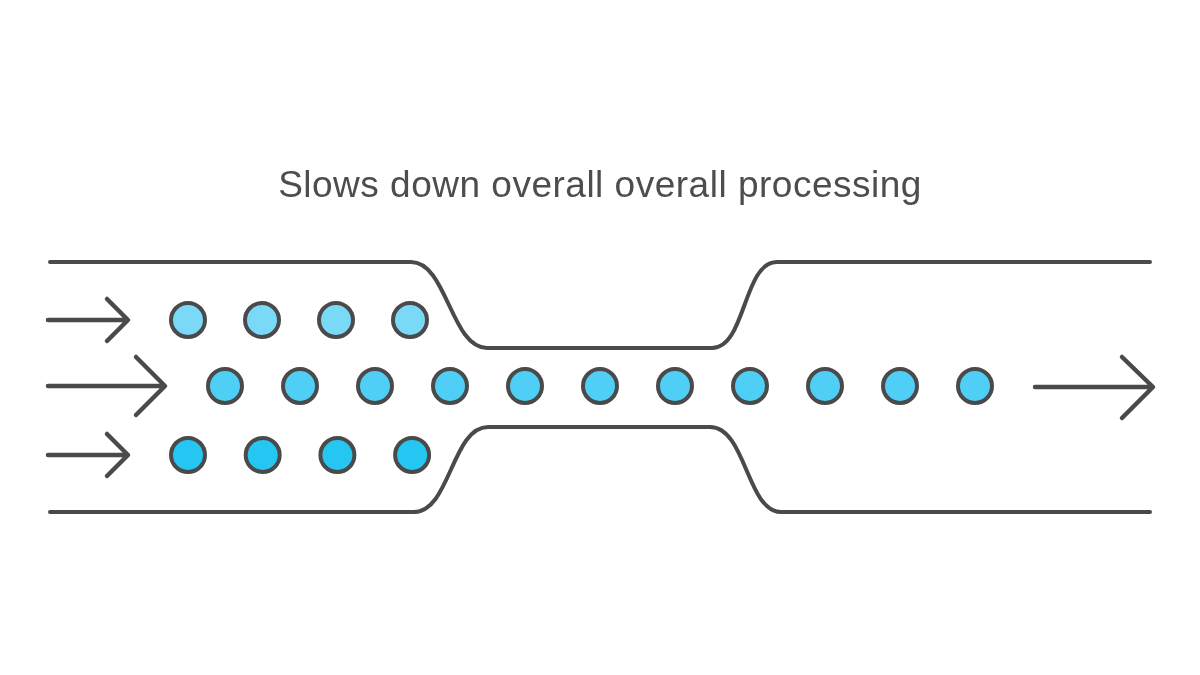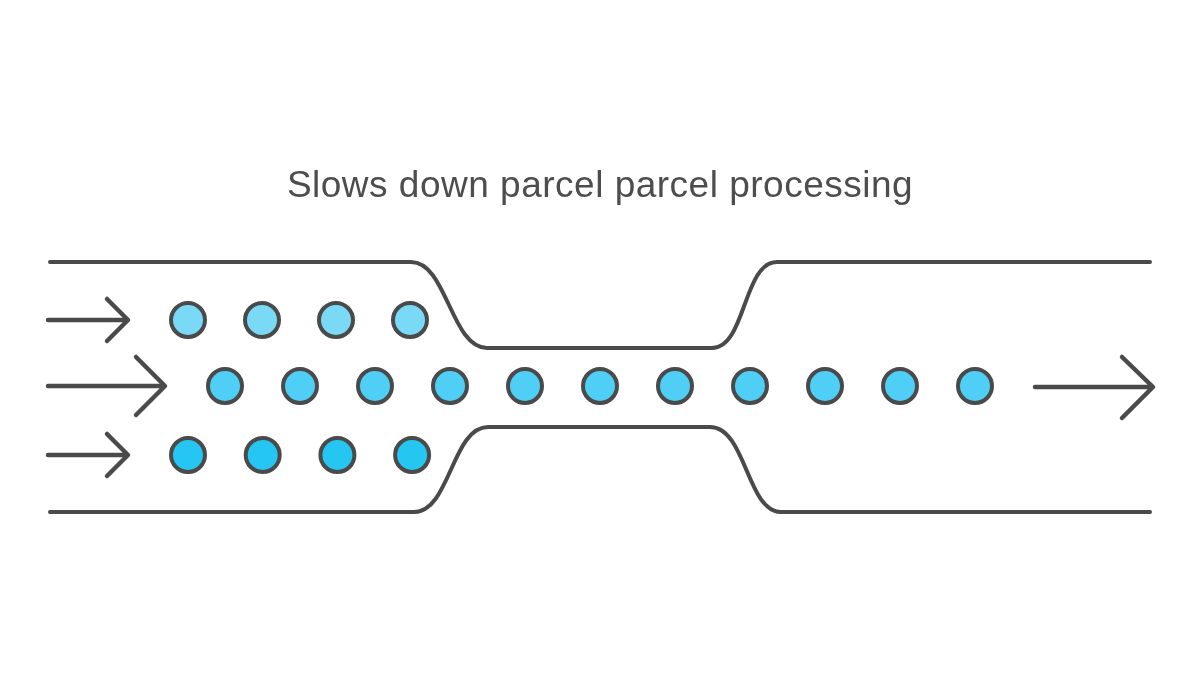--- a/index.html
+++ b/index.html
@@ -39,21 +39,21 @@
   }
   .pipe-wall { stroke-width: 4; }
   .arrow { stroke-width: 4.5; }
   .parcel { stroke: var(--outline, #4a4a4a); stroke-width: 4; }
 </style>
 </head>
 <body>
 
 <div class="stage">
 
-  <div class="title">Slows down parcel parcel processing</div>
+  <div class="title">Slows down overall overall processing</div>
 
   <svg class="diagram" width="1200" height="675" viewBox="0 0 1200 675">
 
     <path class="pipe-wall" d="M 50 262 H 411 C 447 262 451 348 487 348 H 712 C 746 348 743 262 777 262 H 1150"></path>
     <path class="pipe-wall" d="M 50 512 H 414 C 450 512 452 427 488 427 H 710 C 746 427 747 512 781 512 H 1150"></path>
 
     <g>
       <path class="arrow" d="M 48 320 H 126 M 107 299 L 128 320 L 107 341"></path>
       <path class="arrow" d="M 48 386 H 163 M 136 357 L 165 386 L 136 415"></path>
       <path class="arrow" d="M 48 455 H 126 M 107 434 L 128 455 L 107 476"></path>

